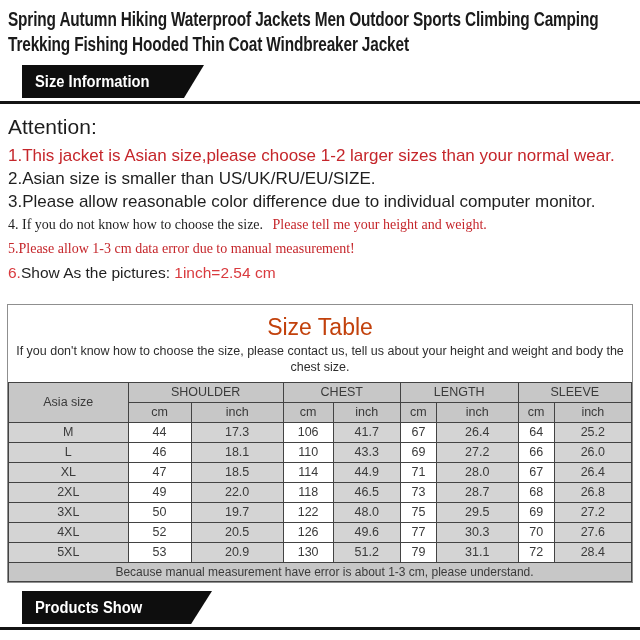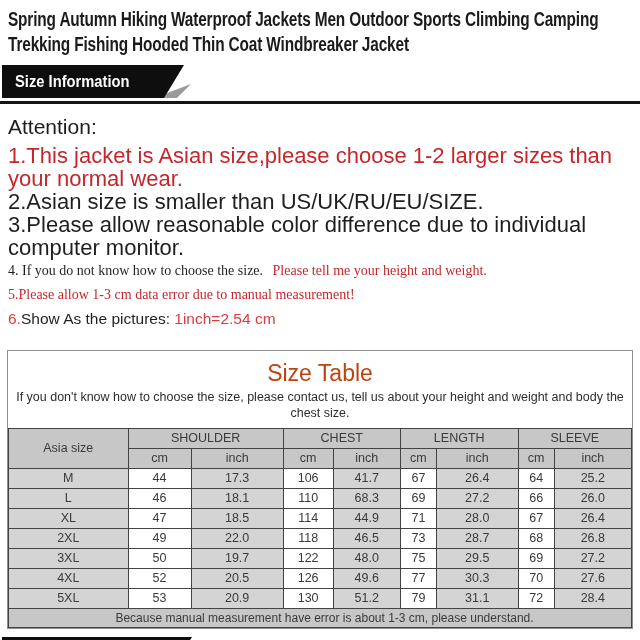--- a/index.html
+++ b/index.html
@@ -11,39 +11,39 @@
   .title-block{padding:7px 0 0 8px;}
   .title-line{
     font-weight:bold;font-size:20px;line-height:25px;color:#1b1b1b;
     white-space:nowrap;transform:scaleX(0.77);transform-origin:0 50%;
     letter-spacing:-0.2px;
   }
   
   .banner-strip{position:relative;height:36px;margin-top:8px;border-bottom:3px solid #141414;}
   .banner-strip.bottom{margin-top:8px;}
   .flag{
-    position:absolute;left:2px;top:0;height:33px;background:#0e0e0e;z-index:2;
+    position:absolute;left:22px;top:0;height:33px;background:#0e0e0e;z-index:2;
     display:flex;align-items:center;padding-left:13px;box-sizing:border-box;
     clip-path:polygon(0 0,100% 0,89% 100%,0 100%);
   }
   .flag-size{width:182px;}
   .flag-products{width:190px;}
   .flag-label{
     color:#ffffff;font-weight:bold;font-size:16px;white-space:nowrap;
     transform:scaleX(0.92);transform-origin:0 50%;
   }
   .swoosh{
     position:absolute;top:19px;width:37px;height:14px;background:#9a9a9a;z-index:1;
     clip-path:polygon(100% 0,0 100%,62% 100%);
   }
   .swoosh-size{left:154px;}
   
   .attention{margin:10px 0 0 8px;}
   .attention-heading{font-size:21px;line-height:26px;color:#1d1d1d;margin:0 4px 4px 0;font-weight:normal;}
-  .note{margin:0;font-size:22px;line-height:23px;color:#1f1f1f;}
+  .note{margin:0;font-size:17px;line-height:23px;color:#1f1f1f;}
   .note.serif{font-family:"Liberation Serif",serif;font-size:14px;line-height:24px;}
   .note.small{font-size:15.5px;line-height:23px;}
   .red{color:#c5262b;}
   .red-bright{color:#d93a3e;}
   .gap-left{margin-left:6px;}
   
   .size-box{
     margin:20px 7px 0 7px;border:1px solid #8f8f8f;background:#fff;
   }
   .size-box-title{font-size:23px;line-height:26px;color:#c2410c;text-align:center;margin-top:9px;}
@@ -131,21 +131,21 @@
           <td class="white">67</td>
           <td class="gray">26.4</td>
           <td class="white">64</td>
           <td class="gray">25.2</td>
         </tr>
         <tr>
           <td class="gray">L</td>
           <td class="white">46</td>
           <td class="gray">18.1</td>
           <td class="white">110</td>
-          <td class="gray">68.3</td>
+          <td class="gray">43.3</td>
           <td class="white">69</td>
           <td class="gray">27.2</td>
           <td class="white">66</td>
           <td class="gray">26.0</td>
         </tr>
         <tr>
           <td class="gray">XL</td>
           <td class="white">47</td>
           <td class="gray">18.5</td>
           <td class="white">114</td>

